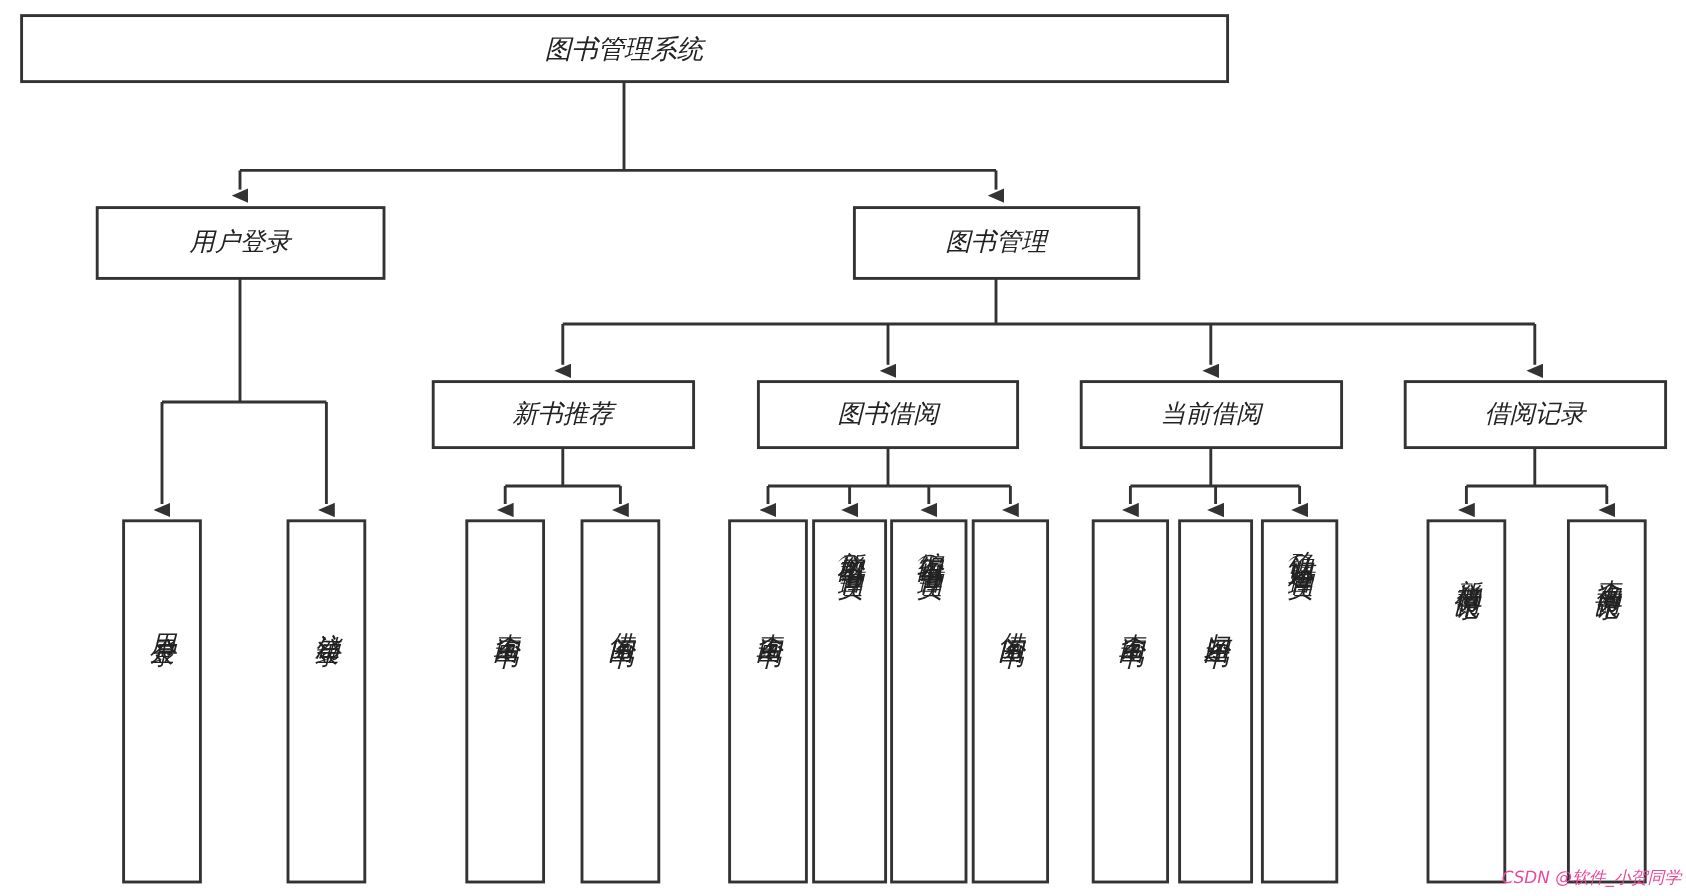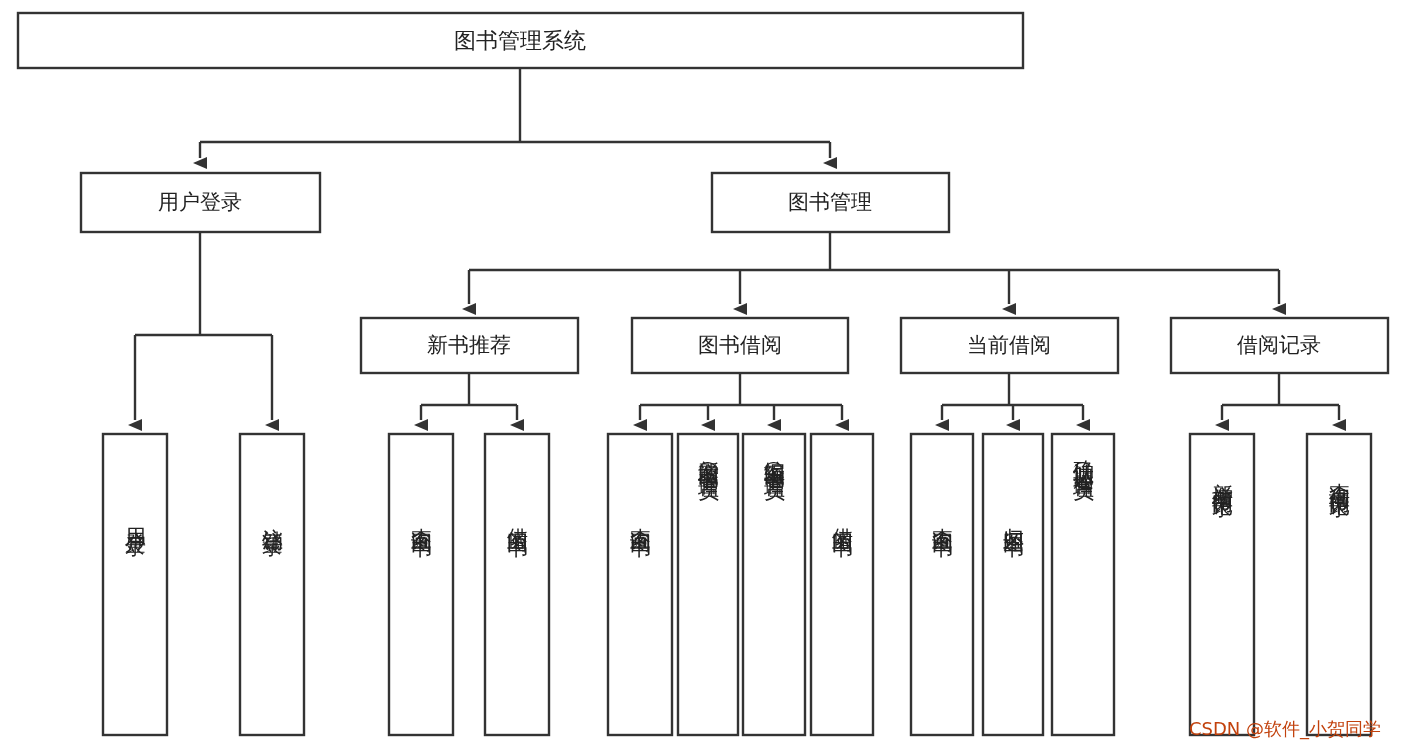--- a/index.html
+++ b/index.html
@@ -12,20 +12,21 @@
     width: 1405px;
     height: 747px;
     overflow: hidden;
     font-family: "DejaVu Sans", "Liberation Sans", sans-serif;
   }
   #diagram-root {
     position: relative;
     width: 1405px;
     height: 747px;
     background: #ffffff;
+    font-style: italic;
   }
   svg#tree-svg {
     position: absolute;
     left: 0;
     top: 0;
     width: 1405px;
     height: 747px;
     display: block;
   }
   .node-box {
@@ -67,25 +68,25 @@
     line-height: 1;
     letter-spacing: 3px;
     color: #222222;
     white-space: nowrap;
     text-align: center;
     transform: translateX(-50%);
     pointer-events: none;
   }
   .watermark {
     position: absolute;
-    right: 24px;
+    right: 4px;
     bottom: 6px;
     font-family: "DejaVu Sans", "Liberation Sans", sans-serif;
-    font-size: 18px;
-    color: #c2410c;
+    font-size: 14px;
+    color: #ec4899;
     white-space: nowrap;
     pointer-events: none;
   }
 </style>
 </head>
 <body>
 
 <div id="diagram-root">
 
   <svg id="tree-svg" viewBox="0 0 1405 747">

